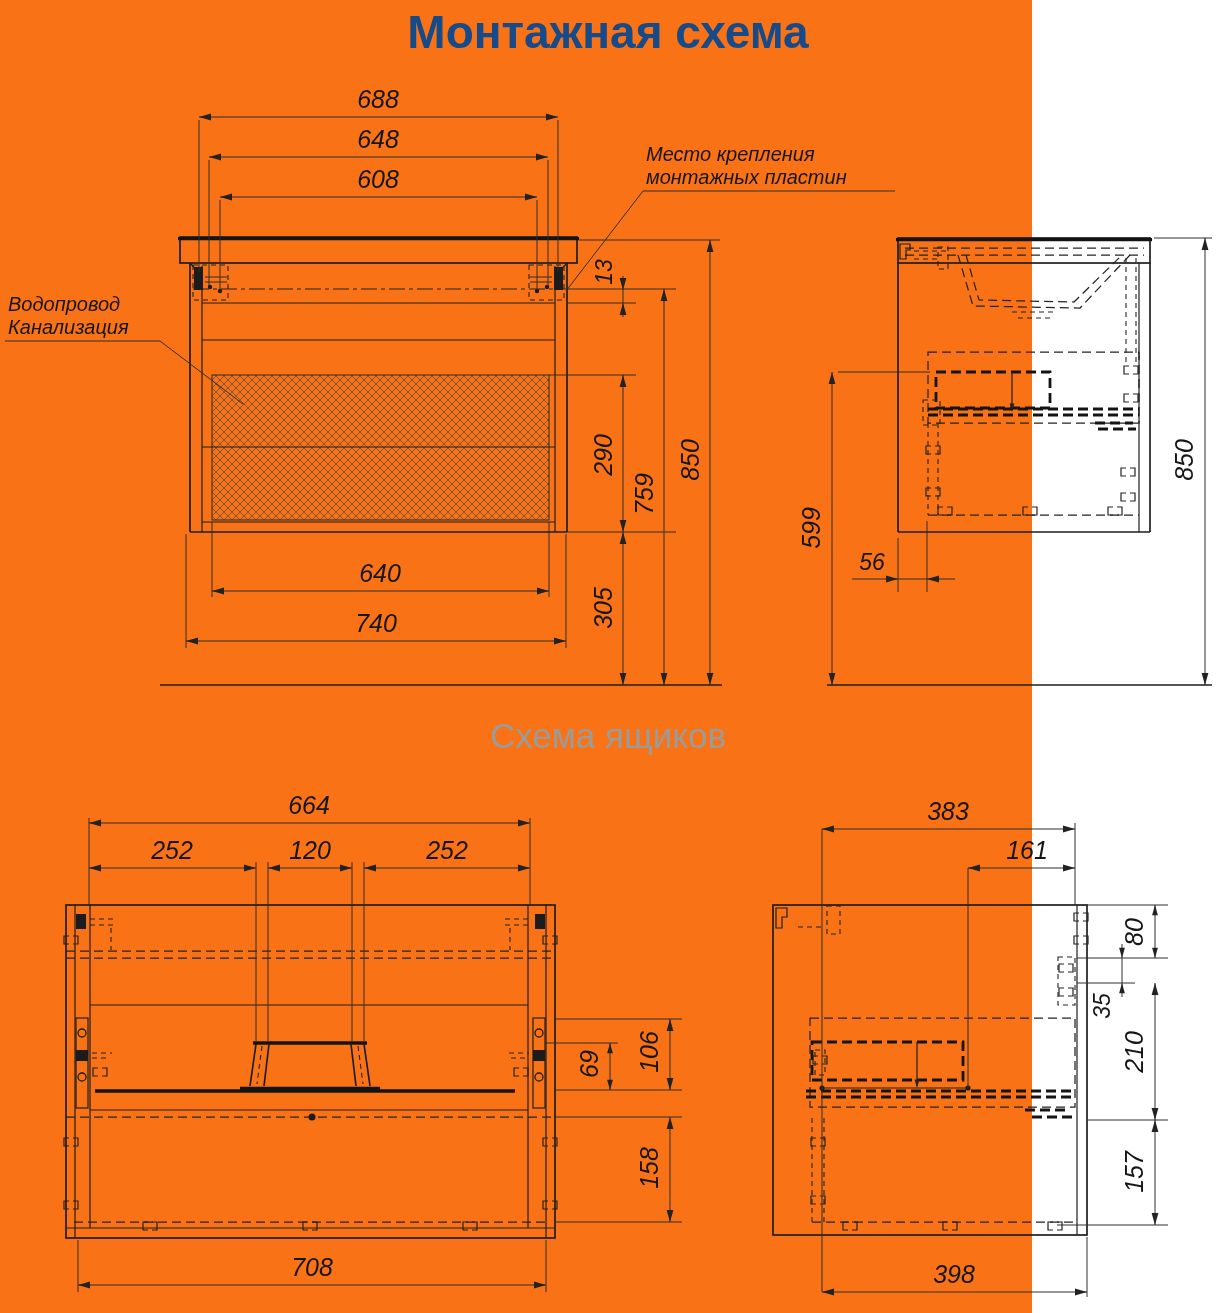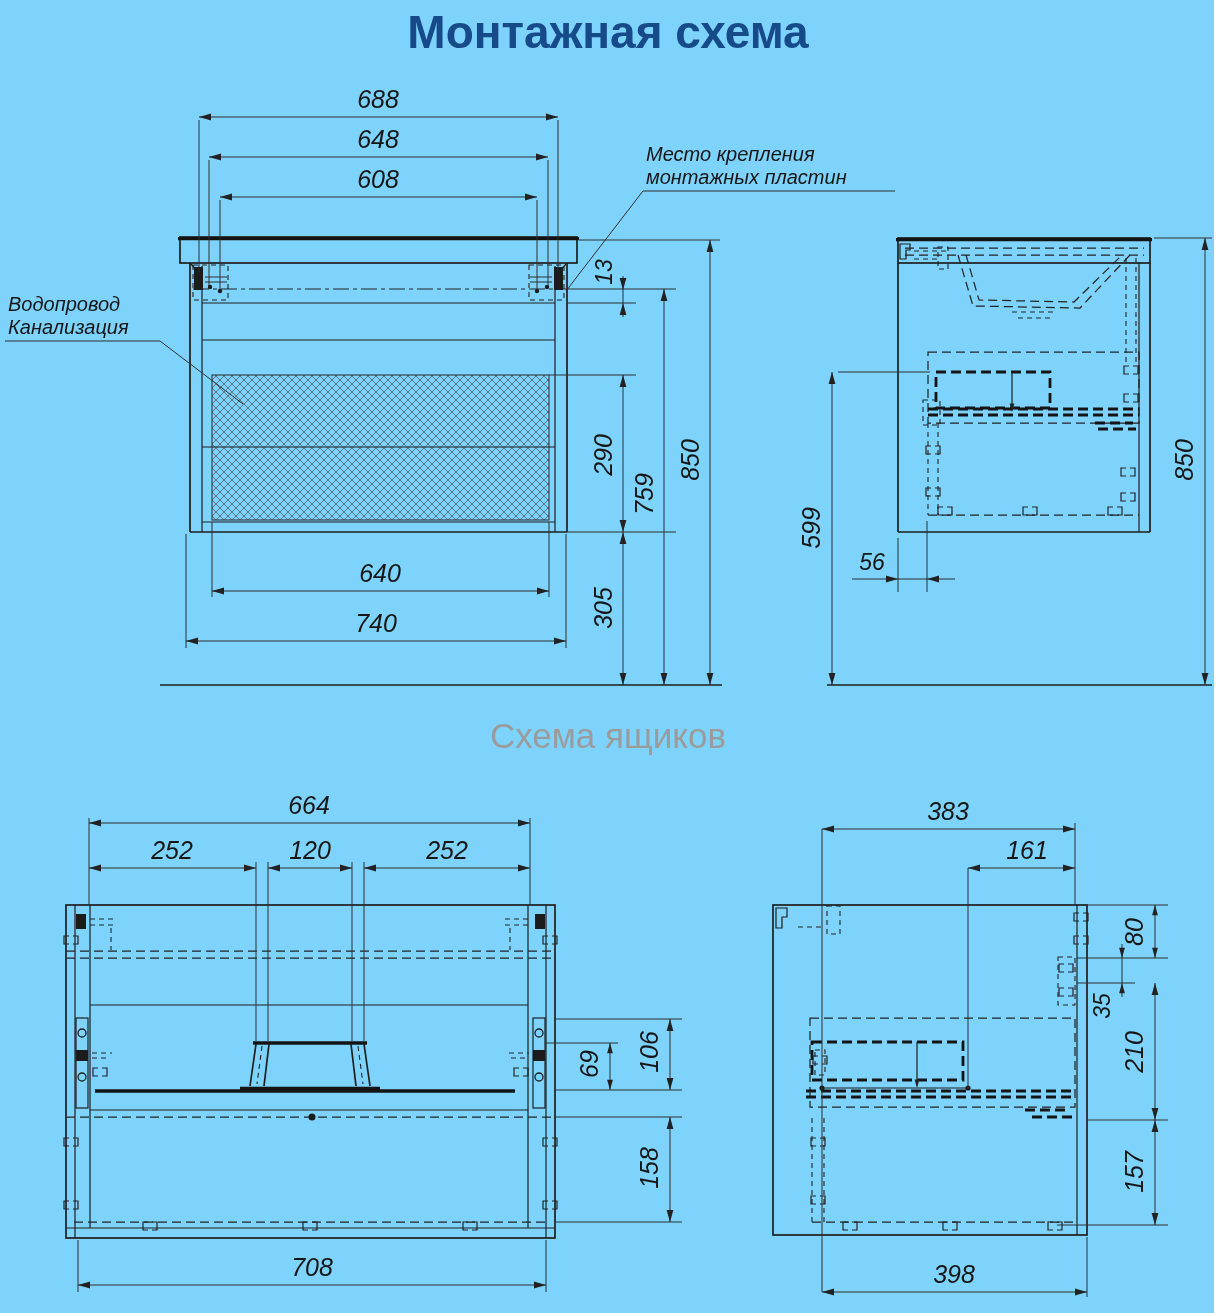--- a/index.html
+++ b/index.html
@@ -1,16 +1,16 @@
 <!DOCTYPE html>
 <html lang="ru"><head>
 <meta charset="utf-8">
 <style>
   html,body{margin:0;padding:0;background:#fff;}
-  .page{width:1214px;height:1313px;position:relative;background:#7dd3fc;
+  .page{width:1032px;height:1313px;position:relative;background:#f97316;
         font-family:"Liberation Sans", sans-serif;}
   svg{display:block;}
   
   .ln  {stroke:#1e1e1e;stroke-width:1.7;fill:none;}
   .ln2 {stroke:#1e1e1e;stroke-width:1.2;fill:none;}
   .thk {stroke:#141414;stroke-width:3.3;fill:none;}
   .thk2{stroke:#141414;stroke-width:4.4;fill:none;}
   
   .dim {stroke:#2f2f2f;stroke-width:1;fill:none;}
   

